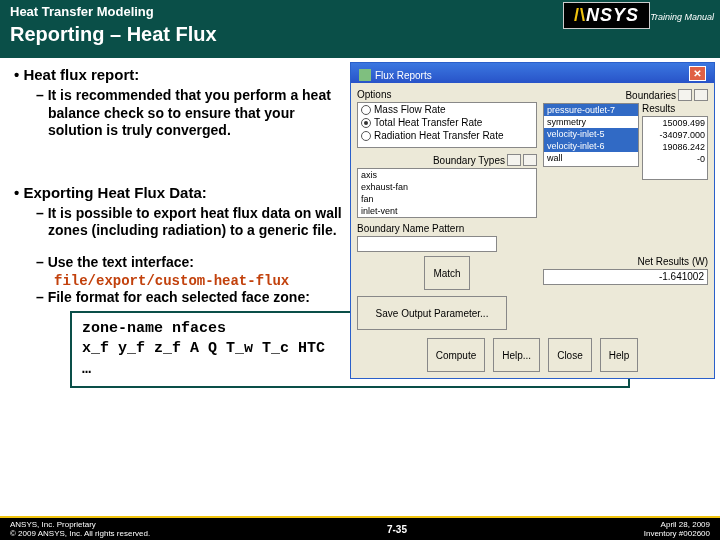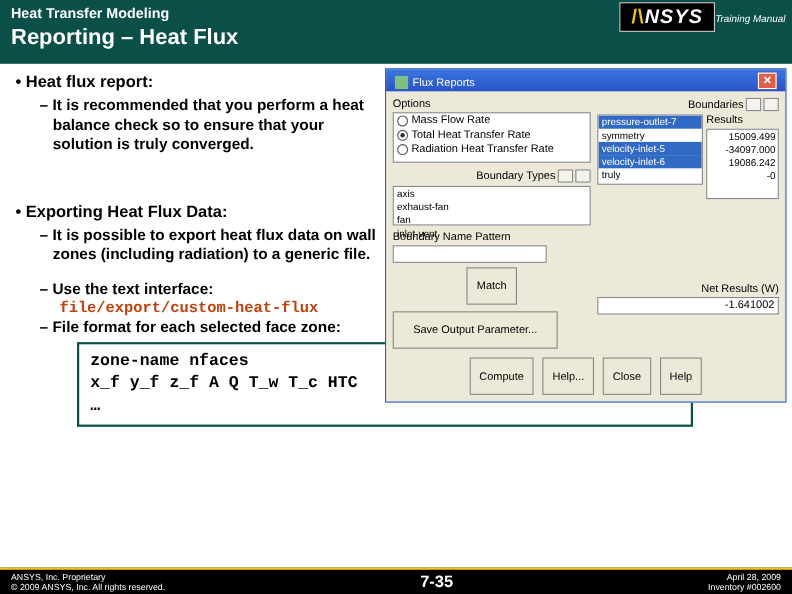--- a/index.html
+++ b/index.html
@@ -38,21 +38,21 @@
   .listbox .row { padding: 0 3px; line-height: 12px; font-size: 9px; }
   .listbox .row.sel { background: #316ac5; color: #fff; }
   .hdrrow { display: flex; justify-content: flex-end; align-items: center; }
   .mini { width: 14px; height: 12px; border: 1px solid #888; background: #f4f3ee; margin-left: 2px; display: inline-block; }
   .results { border: 1px solid #888; background: #fff; height: 64px; padding: 0 2px; font-size: 9px; line-height: 12px; }
   .inp { border: 1px solid #888; background: #fff; height: 16px; width: 100%; padding: 0 2px; font-size: 10px; }
   .btn { border: 1px solid #888; background: #ece9d8; height: 34px; padding: 0 8px; font-size: 10px; display: inline-flex; align-items: center; justify-content: center; cursor: default; }
   .bt-list .row { padding: 0 3px; line-height: 12px; font-size: 9px; }
   .netbox { border: 1px solid #888; background: #fff; height: 16px; padding: 0 3px; font-size: 10px; text-align: right; line-height: 14px; }
   .footer { position: absolute; left: 0; bottom: 0; width: 720px; height: 24px; color: #fff; font-size: 8px; display: flex; align-items: center; justify-content: space-between; padding: 0 10px; background:#000; border-top:2px solid #f1c40f;}
-  .footer .mid { font-weight: bold; font-size: 15px; }
+  .footer .mid { font-weight: bold; font-size: 10px; }
   .full-sub { margin: 0 0 6px 22px; font-weight: bold; font-size: 14px; text-indent: -12px; padding-left: 12px; }
   .lower-block { padding: 0 14px; font-size: 14.5px; }
 </style>
 </head>
 <body>
 
 <div class="topbar">
   <div class="top-left">
     <div class="top-title">Heat Transfer Modeling</div>
     <div class="section-title">Reporting – Heat Flux</div>
@@ -108,21 +108,21 @@
           <div class="radio-row">
               <span class="radio"></span>
               <span>Radiation Heat Transfer Rate</span>
             </div>
         </div>
         <div style="height:6px"></div>
         <div class="hdrrow">
             <span class="panel-label">Boundary Types</span>
             <span><span class="mini"></span><span class="mini"></span></span>
           </div>
-        <div class="panel bt-list" style="height:36px">
+        <div class="panel bt-list" style="height:50px">
           <div class="row">axis</div>
           <div class="row">exhaust-fan</div>
           <div class="row">fan</div>
           <div class="row">inlet-vent</div>
         </div>
         <div style="height:5px"></div>
         <div class="panel-label">Boundary Name Pattern</div>
         <div style="display:flex; gap:4px; align-items:center;">
           <input class="inp" style="width: 140px;">
         </div>
@@ -134,21 +134,21 @@
         <div class="hdrrow">
             <span class="panel-label">Boundaries</span>
             <span><span class="mini"></span><span class="mini"></span></span>
           </div>
         <div style="display:flex; gap:3px;">
           <div class="listbox" style="flex:1">
             <div class="row sel">pressure-outlet-7</div>
             <div class="row">symmetry</div>
             <div class="row sel">velocity-inlet-5</div>
             <div class="row sel">velocity-inlet-6</div>
-            <div class="row">truly</div>
+            <div class="row">wall</div>
           </div>
           <div style="width:66px">
             <div class="panel-label" style="text-align:left">Results</div>
             <div class="results">
               <div style="text-align:right">15009.499</div>
               <div style="text-align:right"></div>
               <div style="text-align:right">-34097.000</div>
               <div style="text-align:right">19086.242</div>
               <div style="text-align:right">-0</div>
             </div>

